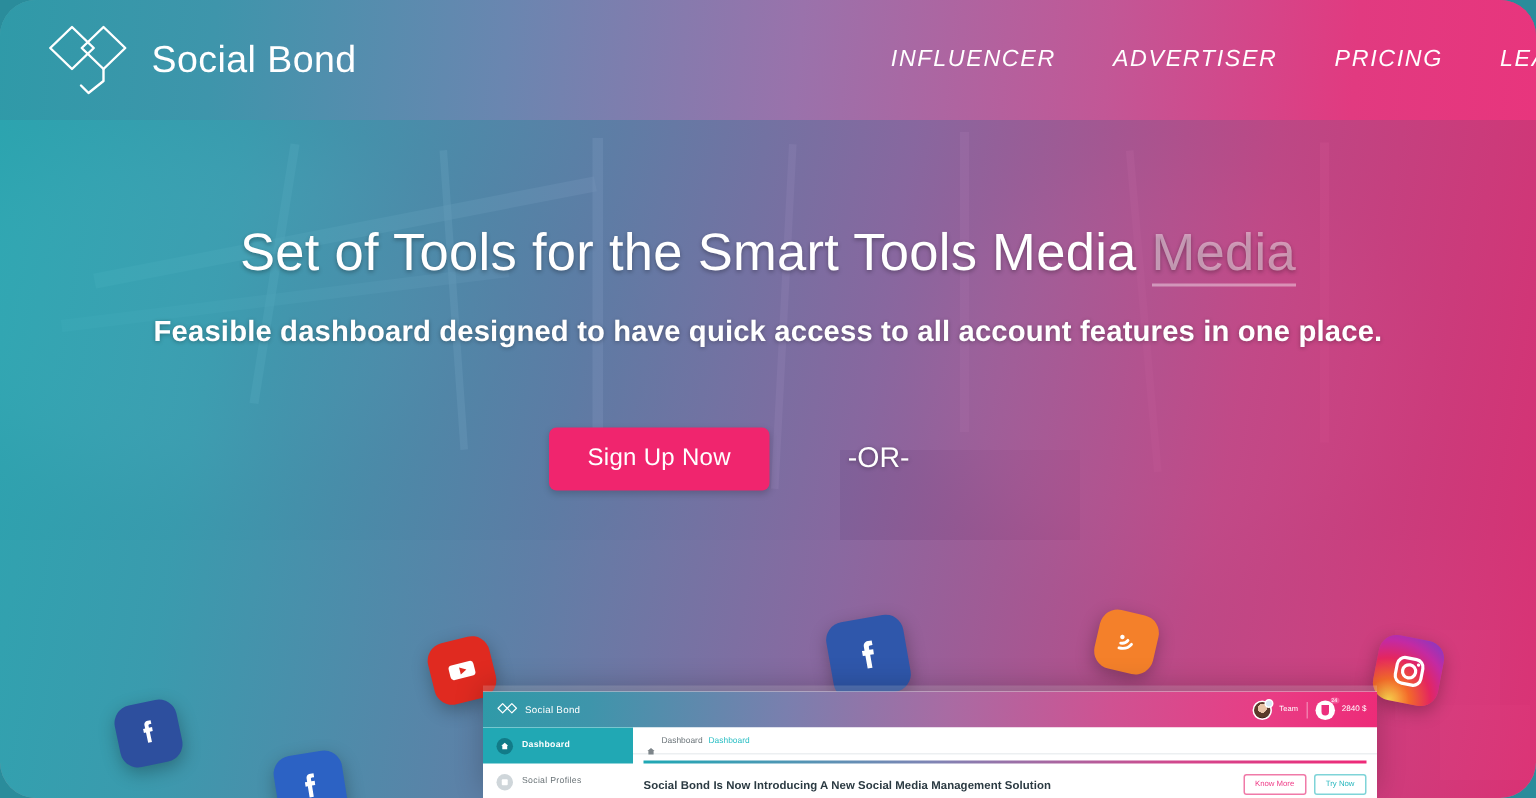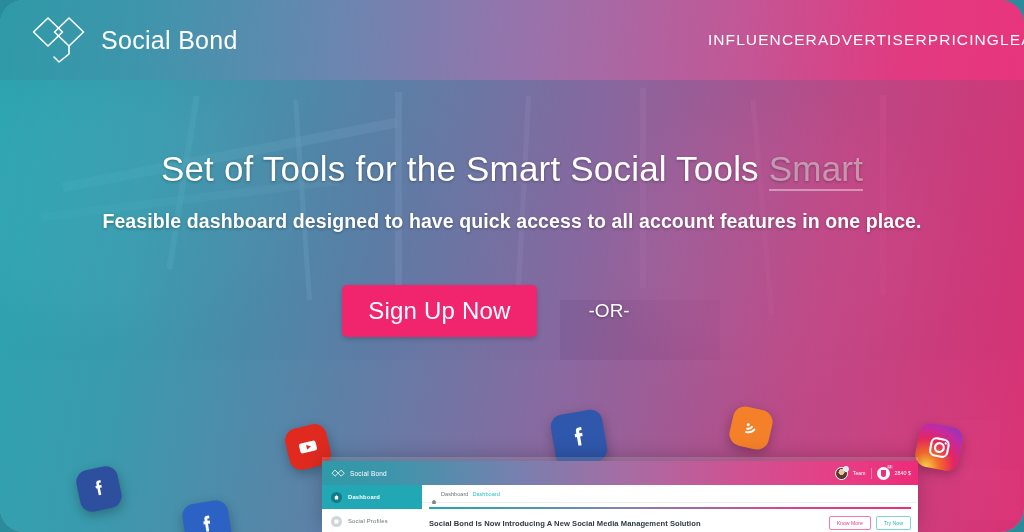--- a/index.html
+++ b/index.html
@@ -38,21 +38,21 @@
       #9a72ab 52%, #c25796 72%, #e13a80 88%, #e8357d 100%);
   }
   .brand { display:flex; align-items:center; margin-left:28px; gap:11px; }
   .brand-mark { width:62px; height:52px; flex:none; }
   .brand-name {
     color:#ffffff; font-size:25px; letter-spacing:.3px;
     font-weight:400; white-space:nowrap;
   }
   .nav-links {
     margin-left:auto; display:flex; align-items:center;
-    padding-right:0; white-space:nowrap;
+    gap:38px; padding-right:0; white-space:nowrap;font-style:italic;
   }
   .nav-link {
     color:#ffffff; font-size:15.5px; letter-spacing:1.1px;
     font-weight:400; text-decoration:none; cursor:pointer;
   }
   .nav-link.clipped { overflow:hidden; max-width:24px; display:inline-block; }
 
   
   .hero-content {
     position:absolute; top:80px; left:0; right:0;
@@ -75,21 +75,21 @@
     letter-spacing:.1px;
     text-shadow:0 1px 3px rgba(0,0,0,.30);
   }
   .cta-row {
     margin-top:52px;
     display:flex; align-items:center; justify-content:center; gap:0;
   }
   .btn {
     border:none; cursor:pointer; color:#ffffff;
     font-family:"Liberation Sans", sans-serif;
-    font-size:24px; font-weight:400; letter-spacing:.2px;
+    font-size:16px; font-weight:400; letter-spacing:.2px;
     border-radius:5px; padding:12px 26px;
     box-shadow:0 2px 5px rgba(0,0,0,.18);
   }
   .btn-signup { background:#f0256e; }
   .btn-demo   { background:#2bbfc4; }
   .or-text {
     color:#ffffff; font-size:19px; font-weight:400;
     margin:0 52px; text-shadow:0 1px 3px rgba(0,0,0,.35);
   }
 
@@ -239,21 +239,21 @@
 
     <div class="nav-links">
       <a class="nav-link">INFLUENCER</a>
       <a class="nav-link">ADVERTISER</a>
       <a class="nav-link">PRICING</a>
       <a class="nav-link clipped">LEARN</a>
     </div>
   </div>
 
   <div class="hero-content">
-    <h1 class="hero-title"><span>Set of Tools for the Smart Social Tools </span><span class="typed">Smart</span></h1>
+    <h1 class="hero-title"><span>Set of Tools for the Smart Tools Media </span><span class="typed">Media</span></h1>
 
     <p class="hero-sub">Feasible dashboard designed to have quick access to all account features in one place.</p>
 
     <div class="cta-row">
       <button class="btn btn-signup">Sign Up Now</button>
       <span class="or-text">-OR-</span>
     </div>
   </div>
 
   <div class="sicon" style="left:78px;top:468px;width:42px;height:42px;background:#2d4f9e;transform:rotate(-12deg);">

